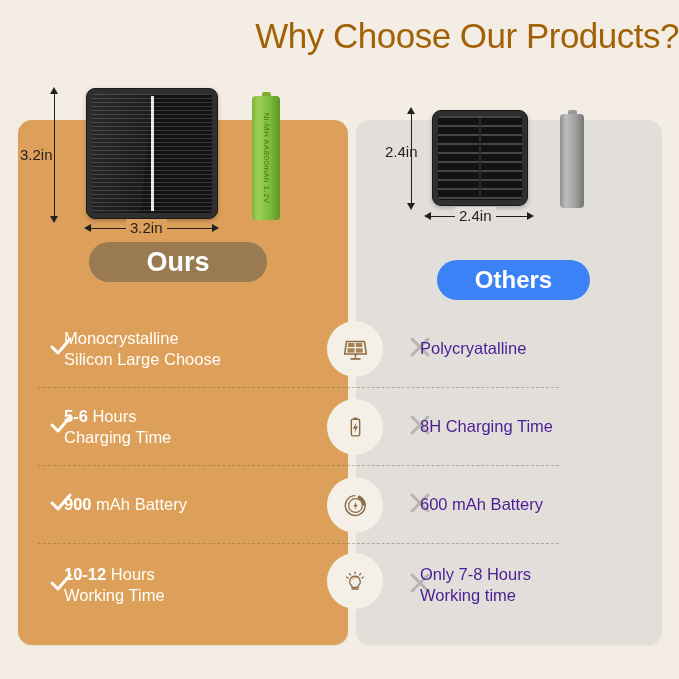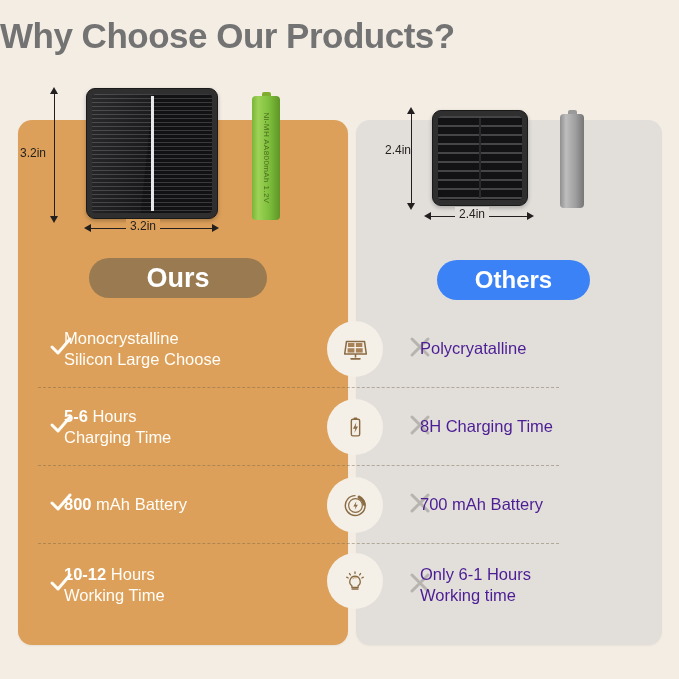--- a/index.html
+++ b/index.html
@@ -13,25 +13,25 @@
     position: relative;
     width: 679px; height: 679px;
     background: #f4ede4;
   }
 
   
   .title {
     position: absolute;
     left: 0; top: 16px;
     width: 679px;
-    text-align: left;
+    text-align: right;
     font-size: 35px;
-    font-weight: bold;
+    font-weight: normal;
     letter-spacing: -0.5px;
-    color: #737373;
+    color: #a16207;
   }
 
   
   .panel {
     position: absolute;
     top: 120px;
     height: 525px;
     border-radius: 14px;
   }
   .panel-ours {
@@ -129,42 +129,42 @@
     position: absolute;
     left: 50%; top: 50%;
     transform: translate(-50%,-50%) rotate(90deg);
     white-space: nowrap;
     font-size: 8px;
     color: #4c6c1c;
     letter-spacing: 0.4px;
   }
 
   
-  .dim-label { position: absolute; font-size: 12px; color: #231f1e; white-space: nowrap; }
+  .dim-label { position: absolute; font-size: 15px; color: #231f1e; white-space: nowrap; }
   .dim-v { position: absolute; width: 1px; background: #231f1e; }
   .dim-h { position: absolute; height: 1px; background: #231f1e; }
   .arrow {
     position: absolute; width: 0; height: 0;
   }
   .arrow-up    { border-left: 4px solid transparent; border-right: 4px solid transparent; border-bottom: 7px solid #231f1e; }
   .arrow-down  { border-left: 4px solid transparent; border-right: 4px solid transparent; border-top: 7px solid #231f1e; }
   .arrow-left  { border-top: 4px solid transparent; border-bottom: 4px solid transparent; border-right: 7px solid #231f1e; }
   .arrow-right { border-top: 4px solid transparent; border-bottom: 4px solid transparent; border-left: 7px solid #231f1e; }
 
   
   .badge {
     position: absolute;
     height: 40px;
     border-radius: 20px;
     display: flex; align-items: center; justify-content: center;
     color: #fff;
     font-size: 27px;
     font-weight: bold;
   }
-  .badge-ours   { left: 89px;  top: 258px; width: 178px; background: #9a7a50; }
+  .badge-ours   { left: 89px;  top: 242px; width: 178px; background: #9a7a50; }
   .badge-others { left: 437px; top: 260px; width: 153px; background: #3b82f6; font-size: 24px; }
 
   
   .rows { position: absolute; left: 0; top: 310px; width: 595px; }
   .row {
     position: relative;
     height: 78px;
     display: flex;
     align-items: center;
   }
@@ -362,41 +362,41 @@
     <div class="row">
       <div class="divider"></div>
 
       <span class="mark mark-check">
         <svg class="tick" viewBox="0 0 26 26">
             <path d="M4 13 L10 19 L22 5" fill="none" stroke="#fffdf8" stroke-width="3" stroke-linecap="round" stroke-linejoin="round"></path>
           </svg>
       </span>
       <div class="side side-ours">
         <div class="feat feat-ours">
-          <b>800</b><span> mAh Battery</span>
+          <b>900</b><span> mAh Battery</span>
         </div>
       </div>
 
       <div class="bubble" style="top:14px;">
         <svg width="27" height="27" viewBox="0 0 30 30">
           <path d="M15 4 A11 11 0 1 0 23.5 8.4" fill="none" stroke="#8a6b44" stroke-width="1.6"></path>
           <path d="M19 5.6 A11 11 0 0 1 24.6 13.6" fill="none" stroke="#8a6b44" stroke-width="3.4" stroke-linecap="round"></path>
           <circle cx="15" cy="15" r="7.6" fill="none" stroke="#8a6b44" stroke-width="1.3"></circle>
           <path d="M16 10.4 L12.6 16.2 H15 L14.2 19.8 L17.6 14.2 H15.2 Z" fill="#8a6b44"></path>
         </svg>
       </div>
 
       <span class="mark mark-x">
         <svg class="cross" viewBox="0 0 24 24">
             <path d="M4 4 L20 20 M20 4 L4 20" fill="none" stroke="#b7b3ae" stroke-width="3" stroke-linecap="round"></path>
           </svg>
       </span>
       <div class="side side-others">
         <div class="feat feat-others">
-          <span>700 mAh Battery</span>
+          <span>600 mAh Battery</span>
         </div>
       </div>
     </div>
 
     <div class="row">
 
       <span class="mark mark-check">
         <svg class="tick" viewBox="0 0 26 26">
             <path d="M4 13 L10 19 L22 5" fill="none" stroke="#fffdf8" stroke-width="3" stroke-linecap="round" stroke-linejoin="round"></path>
           </svg>
@@ -421,20 +421,20 @@
         </svg>
       </div>
 
       <span class="mark mark-x">
         <svg class="cross" viewBox="0 0 24 24">
             <path d="M4 4 L20 20 M20 4 L4 20" fill="none" stroke="#b7b3ae" stroke-width="3" stroke-linecap="round"></path>
           </svg>
       </span>
       <div class="side side-others">
         <div class="feat feat-others">
-          <span>Only 6-1 Hours</span><br>
+          <span>Only 7-8 Hours</span><br>
           <span>Working time</span>
         </div>
       </div>
     </div>
 
   </div>
 </div>
 
 </body></html>

